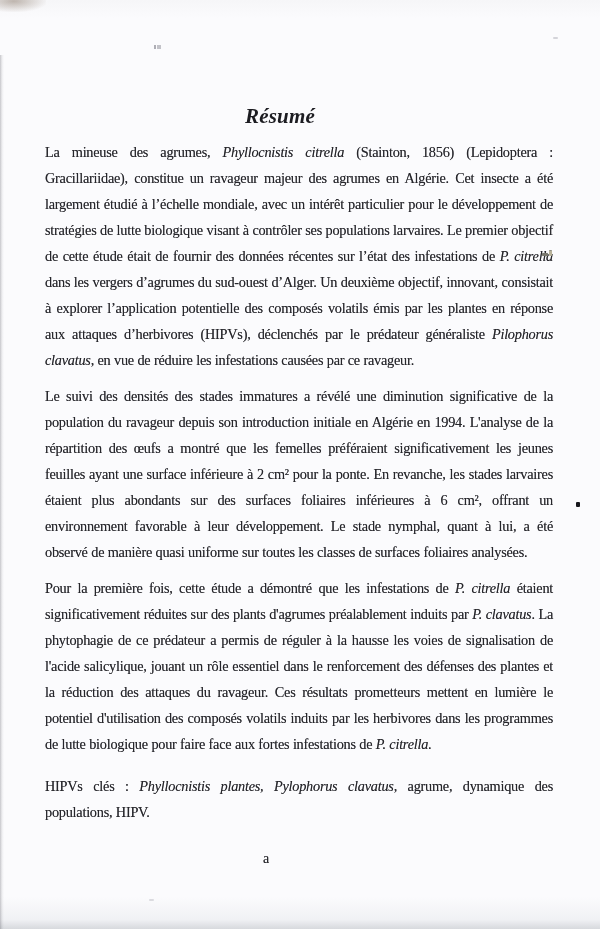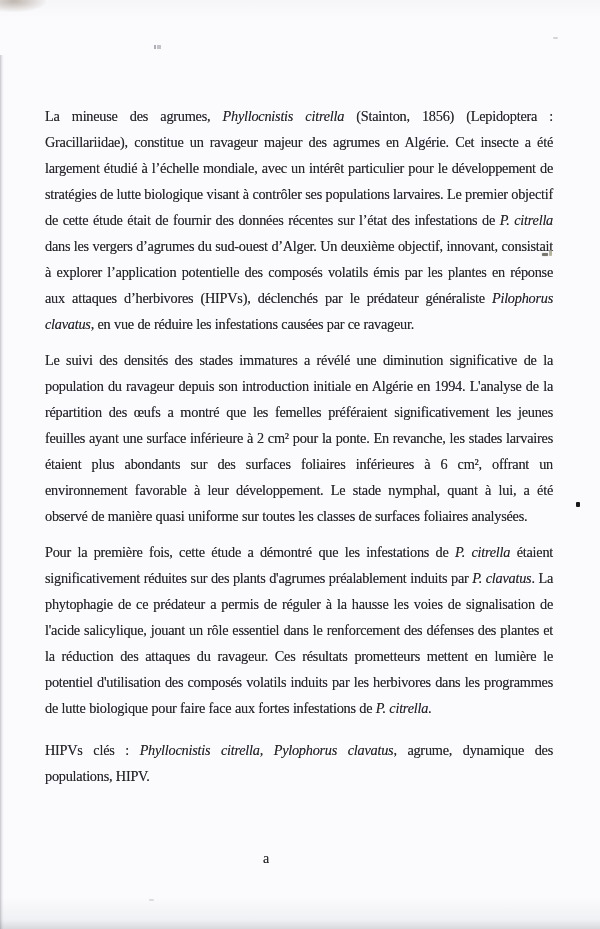--- a/index.html
+++ b/index.html
@@ -61,28 +61,29 @@
 <body>
 
 <div class="page">
 
   <div class="smudge-topleft"></div>
   <div class="left-edge-shade"></div>
   <div class="mark-faint-top"></div>
   <div class="mark-faint-right"></div>
 
   <div class="content">
+    <h1 class="title">Résumé</h1>
 
     <p class="para"><span>La mineuse des agrumes, </span><span class="it">Phyllocnistis citrella</span><span> (Stainton, 1856) (Lepidoptera : Gracillariidae), constitue un ravageur majeur des agrumes en Algérie. Cet insecte a été largement étudié à l’échelle mondiale, avec un intérêt particulier pour le développement de stratégies de lutte biologique visant à contrôler ses populations larvaires. Le premier objectif de cette étude était de fournir des données récentes sur l’état des infestations de </span><span class="it">P. citrella</span><span> dans les vergers d’agrumes du sud-ouest d’Alger. Un deuxième objectif, innovant, consistait à explorer l’application potentielle des composés volatils émis par les plantes en réponse aux attaques d’herbivores (HIPVs), déclenchés par le prédateur généraliste </span><span class="it">Pilophorus clavatus</span><span>, en vue de réduire les infestations causées par ce ravageur.</span></p>
 
     <p class="para"><span>Le suivi des densités des stades immatures a révélé une diminution significative de la population du ravageur depuis son introduction initiale en Algérie en 1994. L'analyse de la répartition des œufs a montré que les femelles préféraient significativement les jeunes feuilles ayant une surface inférieure à 2 cm² pour la ponte. En revanche, les stades larvaires étaient plus abondants sur des surfaces foliaires inférieures à 6 cm², offrant un environnement favorable à leur développement. Le stade nymphal, quant à lui, a été observé de manière quasi uniforme sur toutes les classes de surfaces foliaires analysées.</span></p>
 
     <p class="para"><span>Pour la première fois, cette étude a démontré que les infestations de </span><span class="it">P. citrella</span><span> étaient significativement réduites sur des plants d'agrumes préalablement induits par </span><span class="it">P. clavatus</span><span>. La phytophagie de ce prédateur a permis de réguler à la hausse les voies de signalisation de l'acide salicylique, jouant un rôle essentiel dans le renforcement des défenses des plantes et la réduction des attaques du ravageur. Ces résultats prometteurs mettent en lumière le potentiel d'utilisation des composés volatils induits par les herbivores dans les programmes de lutte biologique pour faire face aux fortes infestations de </span><span class="it">P. citrella</span><span>.</span></p>
 
-    <p class="para keywords"><span>HIPVs clés : </span><span class="it">Phyllocnistis citrella, Pylophorus clavatus</span><span>, agrume, dynamique des populations, HIPV.</span></p>
+    <p class="para keywords"><span>HIPVs clés : </span><span class="it">Phyllocnistis plantes, Pylophorus clavatus</span><span>, agrume, dynamique des populations, HIPV.</span></p>
   </div>
 
   <div class="pen-mark-dark"></div>
   <div class="pen-mark-light"></div>
   <div class="ink-dot"></div>
   <div class="smudge-bottom"></div>
 
   <div class="page-number">a</div>
 </div>
 

